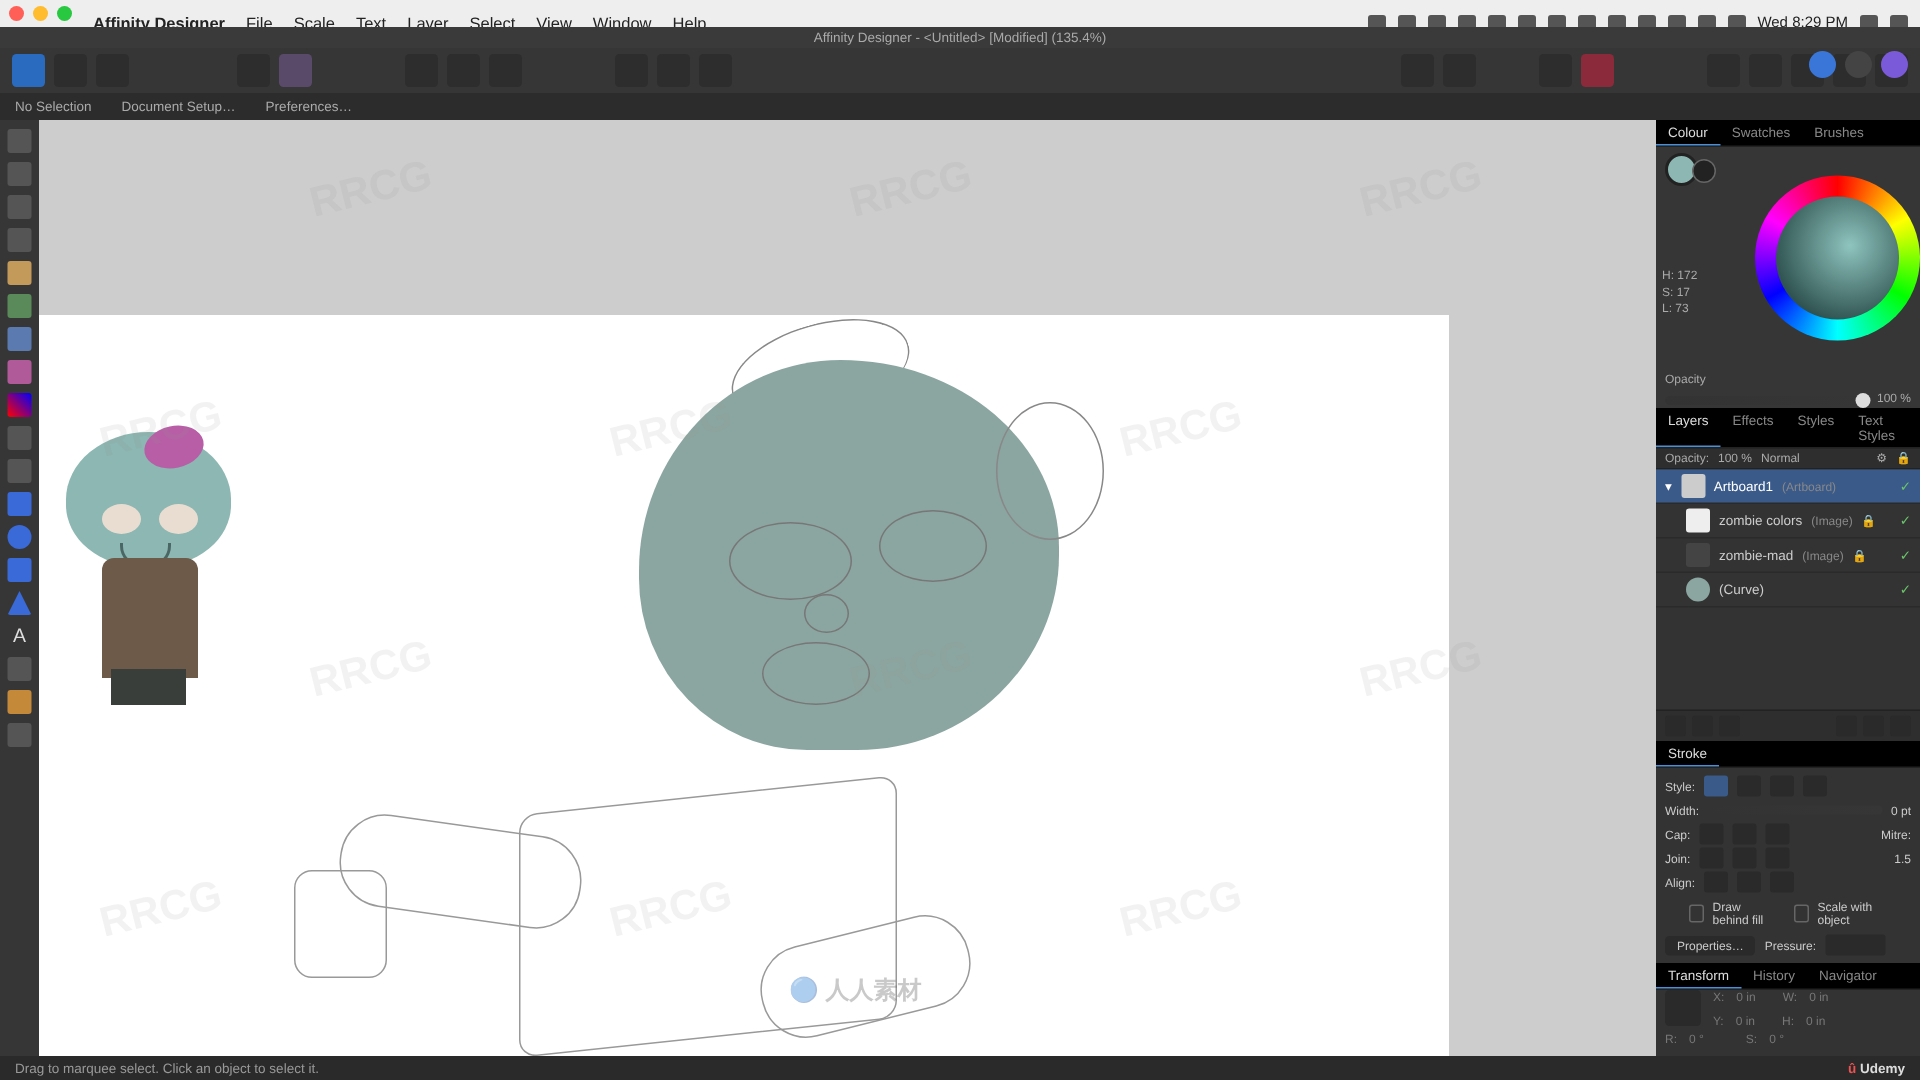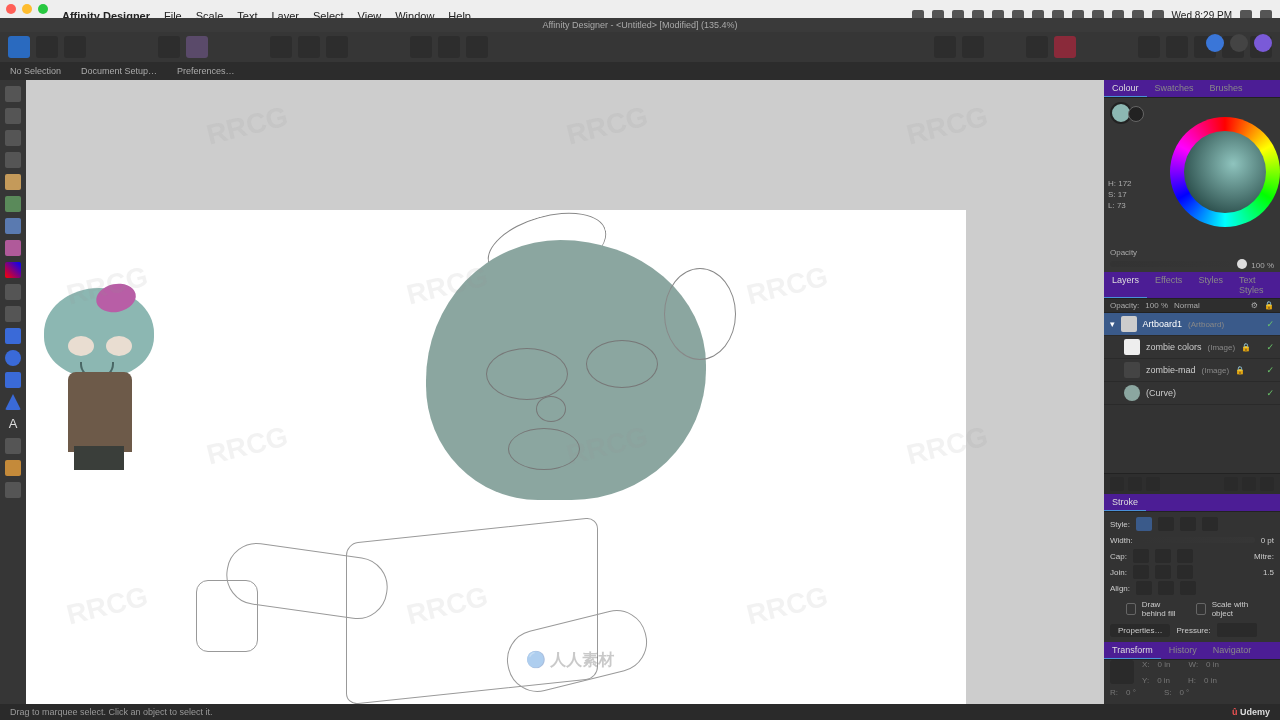--- a/index.html
+++ b/index.html
@@ -39,31 +39,31 @@
 .bh-eye2{position:absolute;top:100px;left:160px;width:70px;height:46px;border:1px solid #777;border-radius:50%}
 .bh-mouth{position:absolute;top:188px;left:82px;width:70px;height:40px;border:1px solid #777;border-radius:50%}
 .bh-nose{position:absolute;top:156px;left:110px;width:28px;height:24px;border:1px solid #777;border-radius:50%}
 .body-sk{position:absolute;top:430px;left:180px;width:430px;height:240px}
 .body-sk div{position:absolute;border:1px solid #999}
 .torso{top:20px;left:140px;width:250px;height:160px;border-radius:12px;transform:skewY(-6deg)}
 .arm1{top:40px;left:20px;width:160px;height:60px;border-radius:30px;transform:rotate(8deg)}
 .arm2{top:110px;left:300px;width:140px;height:60px;border-radius:30px;transform:rotate(-14deg)}
 .hand{top:70px;left:-10px;width:60px;height:70px;border-radius:12px}
 .rightpanel{position:absolute;top:80px;right:0;width:176px;bottom:16px;background:#363636;display:flex;flex-direction:column}
-.tabs{display:flex;font-size:9px;border-bottom:1px solid #222;background:#4c1d95}
+.tabs{display:flex;font-size:9px;border-bottom:1px solid #222;background:#000000}
 .tab{padding:3px 8px;color:#888}
 .tab.active{color:#ddd;border-bottom:1px solid #4a90d9}
 .colorwheel{height:148px;position:relative;display:flex;align-items:center;justify-content:flex-end}
 .wheel{width:110px;height:110px;border-radius:50%;background:conic-gradient(red,#ff0,lime,cyan,blue,magenta,red);position:relative}
 .wheel-inner{position:absolute;top:14px;left:14px;width:82px;height:82px;border-radius:50%;background:radial-gradient(circle at 60% 40%,#8fc4be,#1a3a38 90%)}
 .swatch-dots{position:absolute;top:4px;left:6px;display:flex;gap:2px}
 .sd1{width:18px;height:18px;border-radius:50%;background:#8cb7b2;border:2px solid #222}
 .sd2{width:14px;height:14px;border-radius:50%;background:#222;border:1px solid #666;margin-left:-6px;margin-top:4px}
 .hsl{position:absolute;top:80px;left:4px;font-size:8px;line-height:11px;color:#aaa}
-.oprow{display:flex;align-items:flex-start;padding:2px 6px;font-size:8px;color:#aaa;gap:4px}
+.oprow{display:flex;align-items:flex-end;padding:2px 6px;font-size:8px;color:#aaa;gap:4px}
 .slider{flex:1;height:6px;background:linear-gradient(to right,#333,#363636);border-radius:3px;position:relative}
 .slider .knob{position:absolute;right:0;top:-2px;width:10px;height:10px;border-radius:50%;background:#ddd}
 .panel-head{display:flex;align-items:flex-start;padding:2px 6px;font-size:8px;color:#aaa;gap:6px;background:#2e2e2e;border-bottom:1px solid #222}
 .layerlist{flex:1;min-height:120px;background:#333;font-size:9px}
 .layer{display:flex;align-items:center;height:22px;padding:0 6px;gap:6px;border-bottom:1px solid #2a2a2a}
 .layer.sel{background:#3a5a8a;color:#fff}
 .lthumb{width:16px;height:16px;background:#eee;border-radius:2px}
 .lthumb.c{background:#8ba6a0;border-radius:50%}
 .ltype{color:#888;font-size:8px}
 .lcheck{margin-left:auto;color:#6ac46a;font-size:9px}

